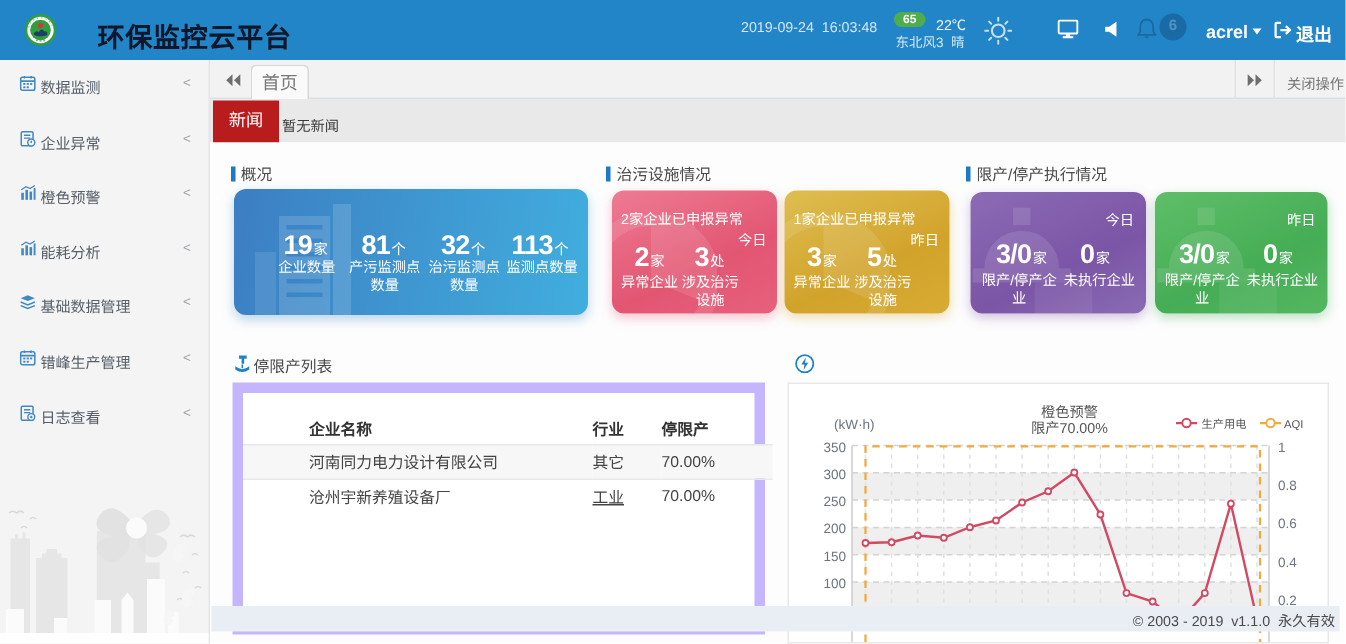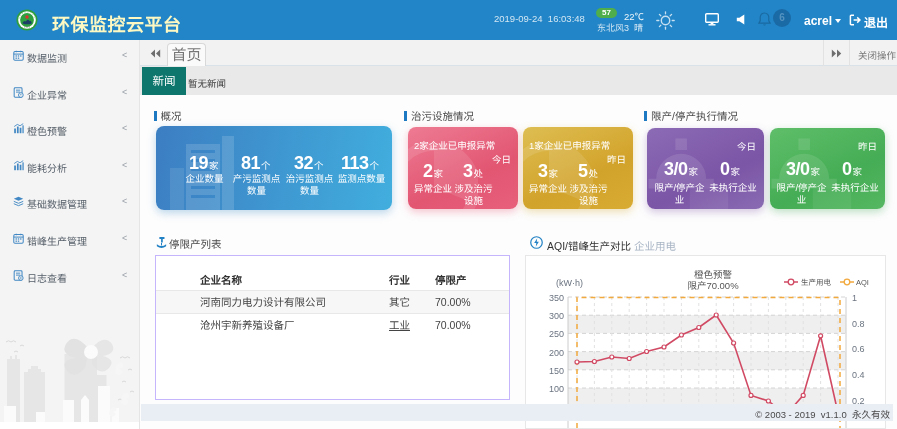--- a/index.html
+++ b/index.html
@@ -1,64 +1,64 @@
 <!DOCTYPE html>
 <html lang="zh-CN"><head>
 <meta charset="utf-8">
 <title>环保监控云平台</title>
 <style>
   * { margin:0; padding:0; box-sizing:border-box; }
   html,body { width:897px; height:429px; overflow:hidden; font-family:"Liberation Sans", sans-serif; background:#fff; }
   .abs { position:absolute; }
   
   #header { position:absolute; left:0; top:0; width:897px; height:40px; background:#2285c7; z-index:40;}
-  #htitle { position:absolute; left:52px; top:10px; color:#fef9c3; font-size:18px; font-weight:bold; letter-spacing:0.5px;text-align:right; }
+  #htitle { position:absolute; left:65px; top:10px; color:#0f172a; font-size:18px; font-weight:bold; letter-spacing:0.5px;text-align:right; }
   #hdate { position:absolute; left:494px; top:13px; color:rgba(255,255,255,.8); font-size:9.5px; }
   #badge65 { position:absolute; left:596px; top:8px; width:21px; height:10px; background:#4fae4b; border-radius:5px; color:#fff; font-size:8px; font-weight:bold; text-align:center; line-height:10px; }
   #temp { position:absolute; left:624px; top:9px; color:rgba(255,255,255,.92); font-size:9.5px; }
   #wind { position:absolute; left:597px; top:21px; color:rgba(255,255,255,.8); font-size:9px; }
   #acrel { position:absolute; left:804px; top:14px; color:#fff; font-size:12px; font-weight:bold; }
   #acrel .caret { display:inline-block; width:0; height:0; border-left:3.5px solid transparent; border-right:3.5px solid transparent; border-top:4px solid #fff; vertical-align:2px; margin-left:3px;}
   #logout { position:absolute; left:864px; top:13px; color:#fff; font-size:12px; font-weight:bold; }
   
   #sidebar { position:absolute; left:0; top:40px; width:140px; height:389px; background:#f4f4f4; border-right:1px solid #e5e5e5; overflow:hidden;}
   .mitem { position:absolute; left:0; width:140px; height:20px; }
   .mitem .mtext { position:absolute; left:27px; top:3px; font-size:10px; color:#57606a; }
   .mitem .chev { position:absolute; left:122px; top:3px; font-size:9px; color:#9aa0a8; }
   .mitem svg { position:absolute; left:13px; top:3px; }
   
   #tabbar { position:absolute; left:140px; top:40px; width:757px; height:26px; background:#f2f2f2; border-bottom:1px solid #d9e2e8; }
-  #tabhome { position:absolute; left:27px; top:3px; width:39px; height:23px; background:#fafafa; border:1px solid #d8d8d8; border-bottom:none; border-radius:4px 4px 0 0; color:#777; font-size:15px; text-align:center; line-height:22px; }
+  #tabhome { position:absolute; left:27px; top:3px; width:39px; height:23px; background:#fafafa; border:1px solid #d8d8d8; border-bottom:none; border-radius:4px 4px 0 0; color:#777; font-size:12px; text-align:center; line-height:22px; }
   #arrL { position:absolute; left:9px; top:6px; }
   #arrR { position:absolute; left:690px; top:6px; }
   #vsep1 { position:absolute; left:683px; top:0; width:1px; height:26px; background:#e2e2e2; }
   #vsep2 { position:absolute; left:709px; top:0; width:1px; height:26px; background:#e2e2e2; }
   #closeop { position:absolute; left:718px; top:8px; color:#777; font-size:9.5px; white-space:nowrap; }
   
   #newsbar { position:absolute; left:140px; top:66px; width:757px; height:29px; background:#e9e9e9; }
-  #newstab { position:absolute; left:2px; top:1px; width:44px; height:28px; background:#0f766e; color:#fff; font-size:11.5px; text-align:center; line-height:28px; }
+  #newstab { position:absolute; left:2px; top:1px; width:44px; height:28px; background:#b91c1c; color:#fff; font-size:11.5px; text-align:center; line-height:28px; }
   #newstxt { position:absolute; left:48px; top:10px; color:#3a3a3a; font-size:9.5px; }
   
   #content { position:absolute; left:140px; top:95px; width:757px; height:334px; background:#fdfdfd; }
   .sechdr { position:absolute; font-size:10.5px; color:#4a4a4a; }
   .sechdr .bar { display:inline-block; width:3px; height:10px; background:#1d79c2; margin-right:4px; vertical-align:-1px; }
   
   .card { position:absolute; border-radius:8px; color:#fff; overflow:hidden; }
   #cardblue { left:16px; top:31px; width:236px; height:84px; background:linear-gradient(100deg,#3c7ec2 0%, #41aede 100%); box-shadow:0 3px 8px rgba(63,140,200,.35); }
   #cardred  { left:268px; top:32px; width:110px; height:82px; background:linear-gradient(155deg,#ee7b93 0%, #e25672 60%, #e8607c 100%); box-shadow:0 3px 8px rgba(230,90,120,.35);}
   #cardyellow { left:383px; top:32px; width:110px; height:82px; background:linear-gradient(155deg,#debe52 0%, #d2a32b 60%, #d8ab32 100%); box-shadow:0 3px 8px rgba(210,165,45,.35);}
   #cardpurple { left:507px; top:33px; width:117px; height:81px; background:linear-gradient(155deg,#8c6bb5 0%, #7b55a6 60%, #8a6cb3 100%); box-shadow:0 3px 8px rgba(130,90,170,.35);}
   #cardgreen { left:630px; top:33px; width:115px; height:81px; background:linear-gradient(155deg,#5fbe69 0%, #45ad55 60%, #55b761 100%); box-shadow:0 3px 8px rgba(70,170,90,.35);}
   .bignum { position:absolute; font-size:18px; font-weight:bold; letter-spacing:-0.5px; }
   .unit { font-size:9.5px; font-weight:normal; letter-spacing:0; }
   .clab { position:absolute; font-size:9.5px; text-align:center; line-height:12px; white-space:nowrap; }
   .c-line1 { position:absolute; left:6px; top:10px; font-size:9.5px; white-space:nowrap;}
   .c-day { position:absolute; font-size:9.5px; }
   
-  #tblpanel { position:absolute; left:15px; top:160px; width:355px; height:145px; background:#fff; border:1px solid #c4b5fd; }
+  #tblpanel { position:absolute; left:15px; top:160px; width:355px; height:168px; background:#fff; border:7px solid #c4b5fd; }
   #tbl { position:absolute; left:0; top:0; width:353px; border-collapse:collapse; font-size:10.5px; color:#444; }
   #tbl th { font-size:10.5px; color:#333; text-align:left; font-weight:bold; height:34px; vertical-align:bottom; padding-bottom:3px; }
   #tbl td { height:23px; }
   #tbl .c1 { padding-left:44px; }
   #tbl .c2 { width:46px; }
   #tbl .c3 { width:74px; }
   #tbl tr.odd td { background:#f7f7f7; }
   #tbl tbody td { border-top:1px solid #e8e8e8; }
   
   #chartpanel { position:absolute; left:385px; top:160px; width:361px; height:174px; background:#fff; border:1px solid #e7e7e7; }
@@ -86,21 +86,21 @@
         <circle cx="3.2" cy="8.9" r="0.55"></circle>
     </g>
     <g fill="#9a9a9a">
       <rect x="8" y="17.4" width="1.2" height="1.1"></rect>
         <rect x="10.4" y="17.7" width="1.2" height="1.1"></rect>
         <rect x="12.8" y="17.4" width="1.2" height="1.1"></rect>
     </g>
   </svg>
   <div id="htitle">环保监控云平台</div>
   <div id="hdate">2019-09-24&nbsp; 16:03:48</div>
-  <div id="badge65">57</div>
+  <div id="badge65">65</div>
   <div id="temp">22℃</div>
   <div id="wind">东北风3&nbsp; 晴</div>
 
   <svg class="abs" style="left:656px; top:11px;" width="19" height="19" viewBox="0 0 19 19">
     <circle cx="9.5" cy="9.5" r="4.2" fill="none" stroke="rgba(255,255,255,.75)" stroke-width="1.4"></circle>
     <g stroke="rgba(255,255,255,.75)" stroke-width="1.3" stroke-linecap="round">
       <line x1="9.5" y1="0.8" x2="9.5" y2="2.8"></line>
         <line x1="9.5" y1="16.2" x2="9.5" y2="18.2"></line>
       <line x1="0.8" y1="9.5" x2="2.8" y2="9.5"></line>
         <line x1="16.2" y1="9.5" x2="18.2" y2="9.5"></line>
@@ -374,21 +374,20 @@
     <div class="clab" style="left:4px; top:54px; width:55px;">限产/停产企<br>业</div>
     <div class="clab" style="left:60px; top:54px; width:50px;">未执行企业</div>
   </div>
 
   <div class="sechdr" style="left:29px; top:141px; color:#4a4a4a;">停限产列表</div>
   <svg class="abs" style="left:16px; top:141px;" width="11" height="13" viewBox="0 0 13 15">
     <path d="M4 1 h6 v2.5 h-2 v4 h-2 v-4 H4 Z" fill="#2181c4"></path>
     <path d="M1 9.5 q5.5 4.5 11 0 l0 2.5 q-5.5 4 -11 0 Z" fill="#2181c4"></path>
     <line x1="6.5" y1="8" x2="6.5" y2="11" stroke="#2181c4" stroke-width="1.2"></line>
   </svg>
-  <div class="sechdr" style="left:407px; top:143px;"><span style="color:#333;">AQI/错峰生产对比</span> <span style="color:#a8b4c4;">企业用电</span></div>
   <svg class="abs" style="left:390px; top:141px;" width="13" height="13" viewBox="0 0 14 14">
     <circle cx="7" cy="7" r="6.2" fill="none" stroke="#2181c4" stroke-width="1.3"></circle>
     <path d="M7.8 2.5 L4.5 7.5 H6.8 L6.2 11.5 L9.5 6.3 H7.2 Z" fill="#2181c4"></path>
   </svg>
 
   <div id="tblpanel">
     <table id="tbl">
       <thead>
           <tr>
             <th class="c1">企业名称</th>

